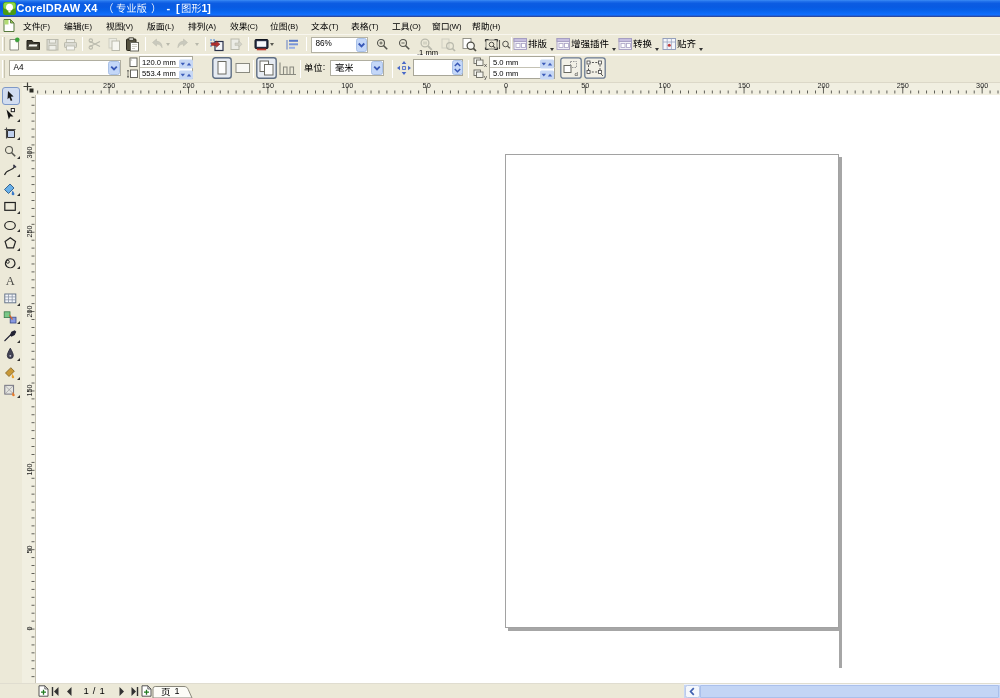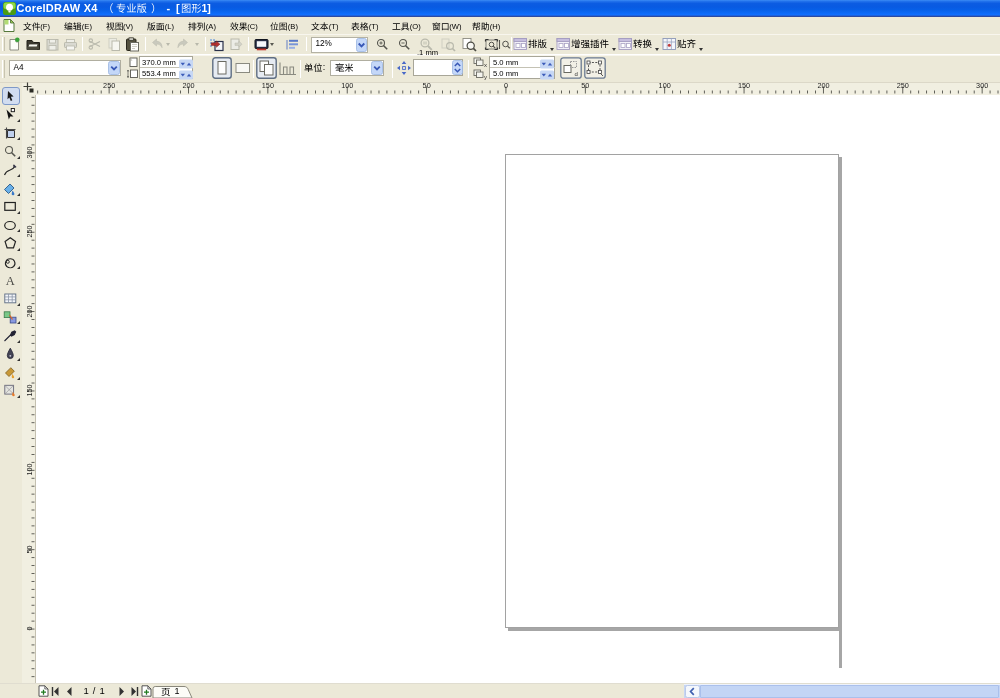--- a/index.html
+++ b/index.html
@@ -245,21 +245,21 @@
   </svg>
 <div class="abs" style="left:270px;top:42.5px;width:0;height:0;border:2.5px solid transparent;border-top:3.5px solid #5a5a52"></div>
 <svg class="abs" style="left:285px;top:36.5px" width="15" height="15" viewBox="0 0 15 15">
     <path d="M2 3 v9.5" stroke="#7a90c8" stroke-width="1.2"></path>
     <rect x="4" y="2.8" width="9" height="2" fill="#5878c8"></rect>
     <rect x="4" y="6.3" width="9" height="2" fill="#7894d8"></rect>
     <rect x="4" y="9.8" width="6" height="2" fill="#98b0e4"></rect>
   </svg>
 <div class="sep" style="left:306px;top:37px;height:14px"></div>
 <div class="field" style="left:311px;top:36.5px;width:57px;height:16px;border-color:#b4b2a4"></div>
-<div class="abs" style="left:315.5px;top:40.35px;font:normal 8.2px 'Liberation Sans',sans-serif;line-height:1;color:#000;white-space:nowrap">12%</div>
+<div class="abs" style="left:315.5px;top:40.35px;font:normal 8.2px 'Liberation Sans',sans-serif;line-height:1;color:#000;white-space:nowrap">86%</div>
 <svg class="abs" style="left:356px;top:37.5px" width="11" height="14" viewBox="0 0 11 14">
 <rect x="0.5" y="0.5" width="10" height="13" rx="2" fill="#c4d7f8" stroke="#9ab6e2" stroke-width="0.8"></rect>
 <path d="M2.7 5.5 L5.5 8.3 L8.3 5.5" stroke="#3757b6" stroke-width="1.9" fill="none"></path>
   </svg>
 <svg class="abs" style="left:375px;top:36.5px" width="15" height="15" viewBox="0 0 15 15">
     <circle cx="6" cy="6" r="3.5" fill="none" stroke="#55554e" stroke-width="1.1"></circle>
     <path d="M8.7 8.7 L12.2 12.2" stroke="#55554e" stroke-width="1.6"></path>
     <path d="M4.4 6 h3.2 M6 4.4 v3.2" stroke="#55554e" stroke-width="0.9"></path>
   </svg>
 <svg class="abs" style="left:397px;top:36.5px" width="15" height="15" viewBox="0 0 15 15">
@@ -356,21 +356,21 @@
     <path d="M3.2 5.6 L6.0 8.4 L8.8 5.6" stroke="#3757b6" stroke-width="1.8" fill="none"></path>
   </svg>
 <svg class="abs" style="left:127px;top:57px" width="12" height="22" viewBox="0 0 12 22">
 <rect x="3" y="1" width="7" height="8.5" fill="#fff" stroke="#585850" stroke-width="0.9"></rect>
     <path d="M3 1 l2.5 2.5 h-2.5 z" fill="#b0b0a8"></path>
 <rect x="3.5" y="13" width="7" height="7.5" fill="#fff" stroke="#585850" stroke-width="0.9"></rect>
     <path d="M1 13 v7.5 M0.3 14.5 l0.7-1.5 0.7 1.5 M0.3 19 l0.7 1.5 0.7-1.5" stroke="#585850" stroke-width="0.7" fill="none"></path>
   </svg>
 <div class="field" style="left:139px;top:56px;width:54px;height:23px;border-color:#a8a698"></div>
 <div class="abs" style="left:139.5px;top:67.3px;width:53px;height:1px;background:#c4c2b4"></div>
-<div class="abs" style="left:142.0px;top:59.06px;font:normal 7.6px 'Liberation Sans',sans-serif;line-height:1;color:#000;white-space:nowrap">370.0 mm</div>
+<div class="abs" style="left:142.0px;top:59.06px;font:normal 7.6px 'Liberation Sans',sans-serif;line-height:1;color:#000;white-space:nowrap">120.0 mm</div>
 <div class="abs" style="left:142.0px;top:70.36px;font:normal 7.6px 'Liberation Sans',sans-serif;line-height:1;color:#000;white-space:nowrap">553.4 mm</div>
 <svg class="abs" style="left:179px;top:58.5px" width="14" height="10" viewBox="0 0 14 10">
     <rect x="0" y="0.5" width="14" height="9" rx="1.5" fill="#c6d7f4"></rect>
     <path d="M1.6 3.8 L3.8 6.4 L6 3.8 z" fill="#3c5cba"></path>
     <path d="M7.8 6.4 L10 3.8 L12.2 6.4 z" fill="#3c5cba"></path>
   </svg>
 <svg class="abs" style="left:179px;top:69.8px" width="14" height="10" viewBox="0 0 14 10">
     <rect x="0" y="0.5" width="14" height="9" rx="1.5" fill="#c6d7f4"></rect>
     <path d="M1.6 3.8 L3.8 6.4 L6 3.8 z" fill="#3c5cba"></path>
     <path d="M7.8 6.4 L10 3.8 L12.2 6.4 z" fill="#3c5cba"></path>

